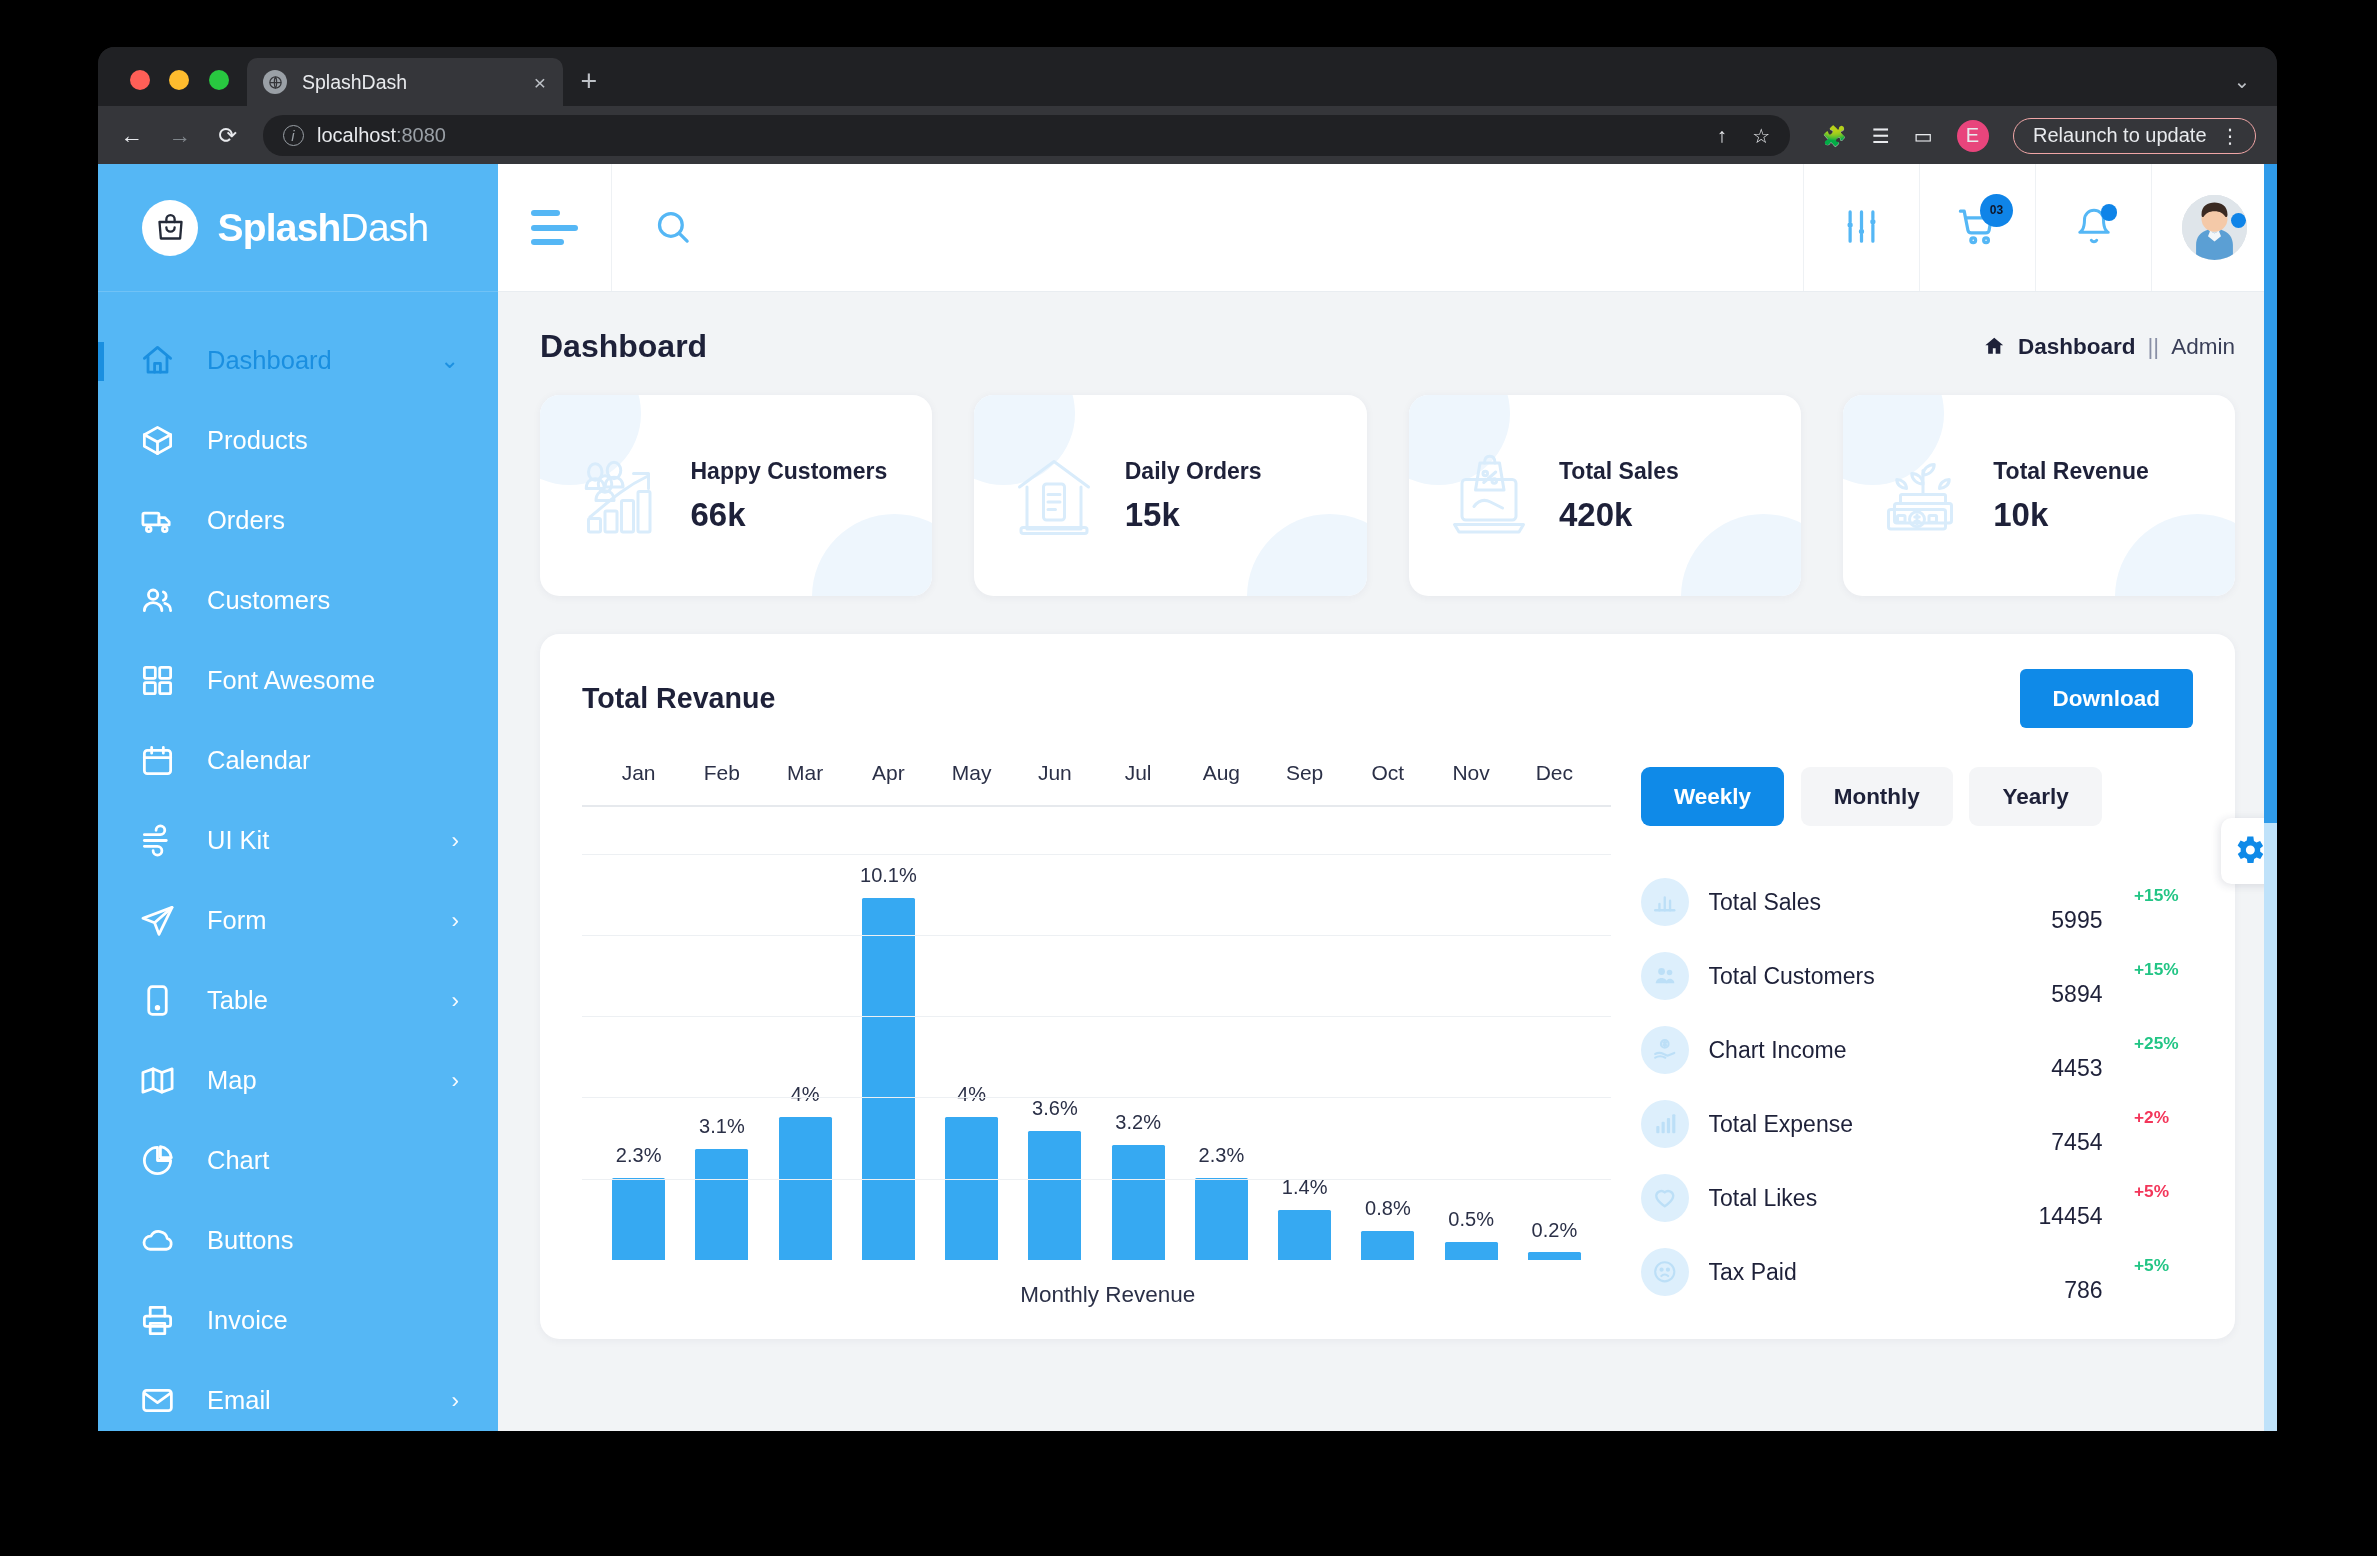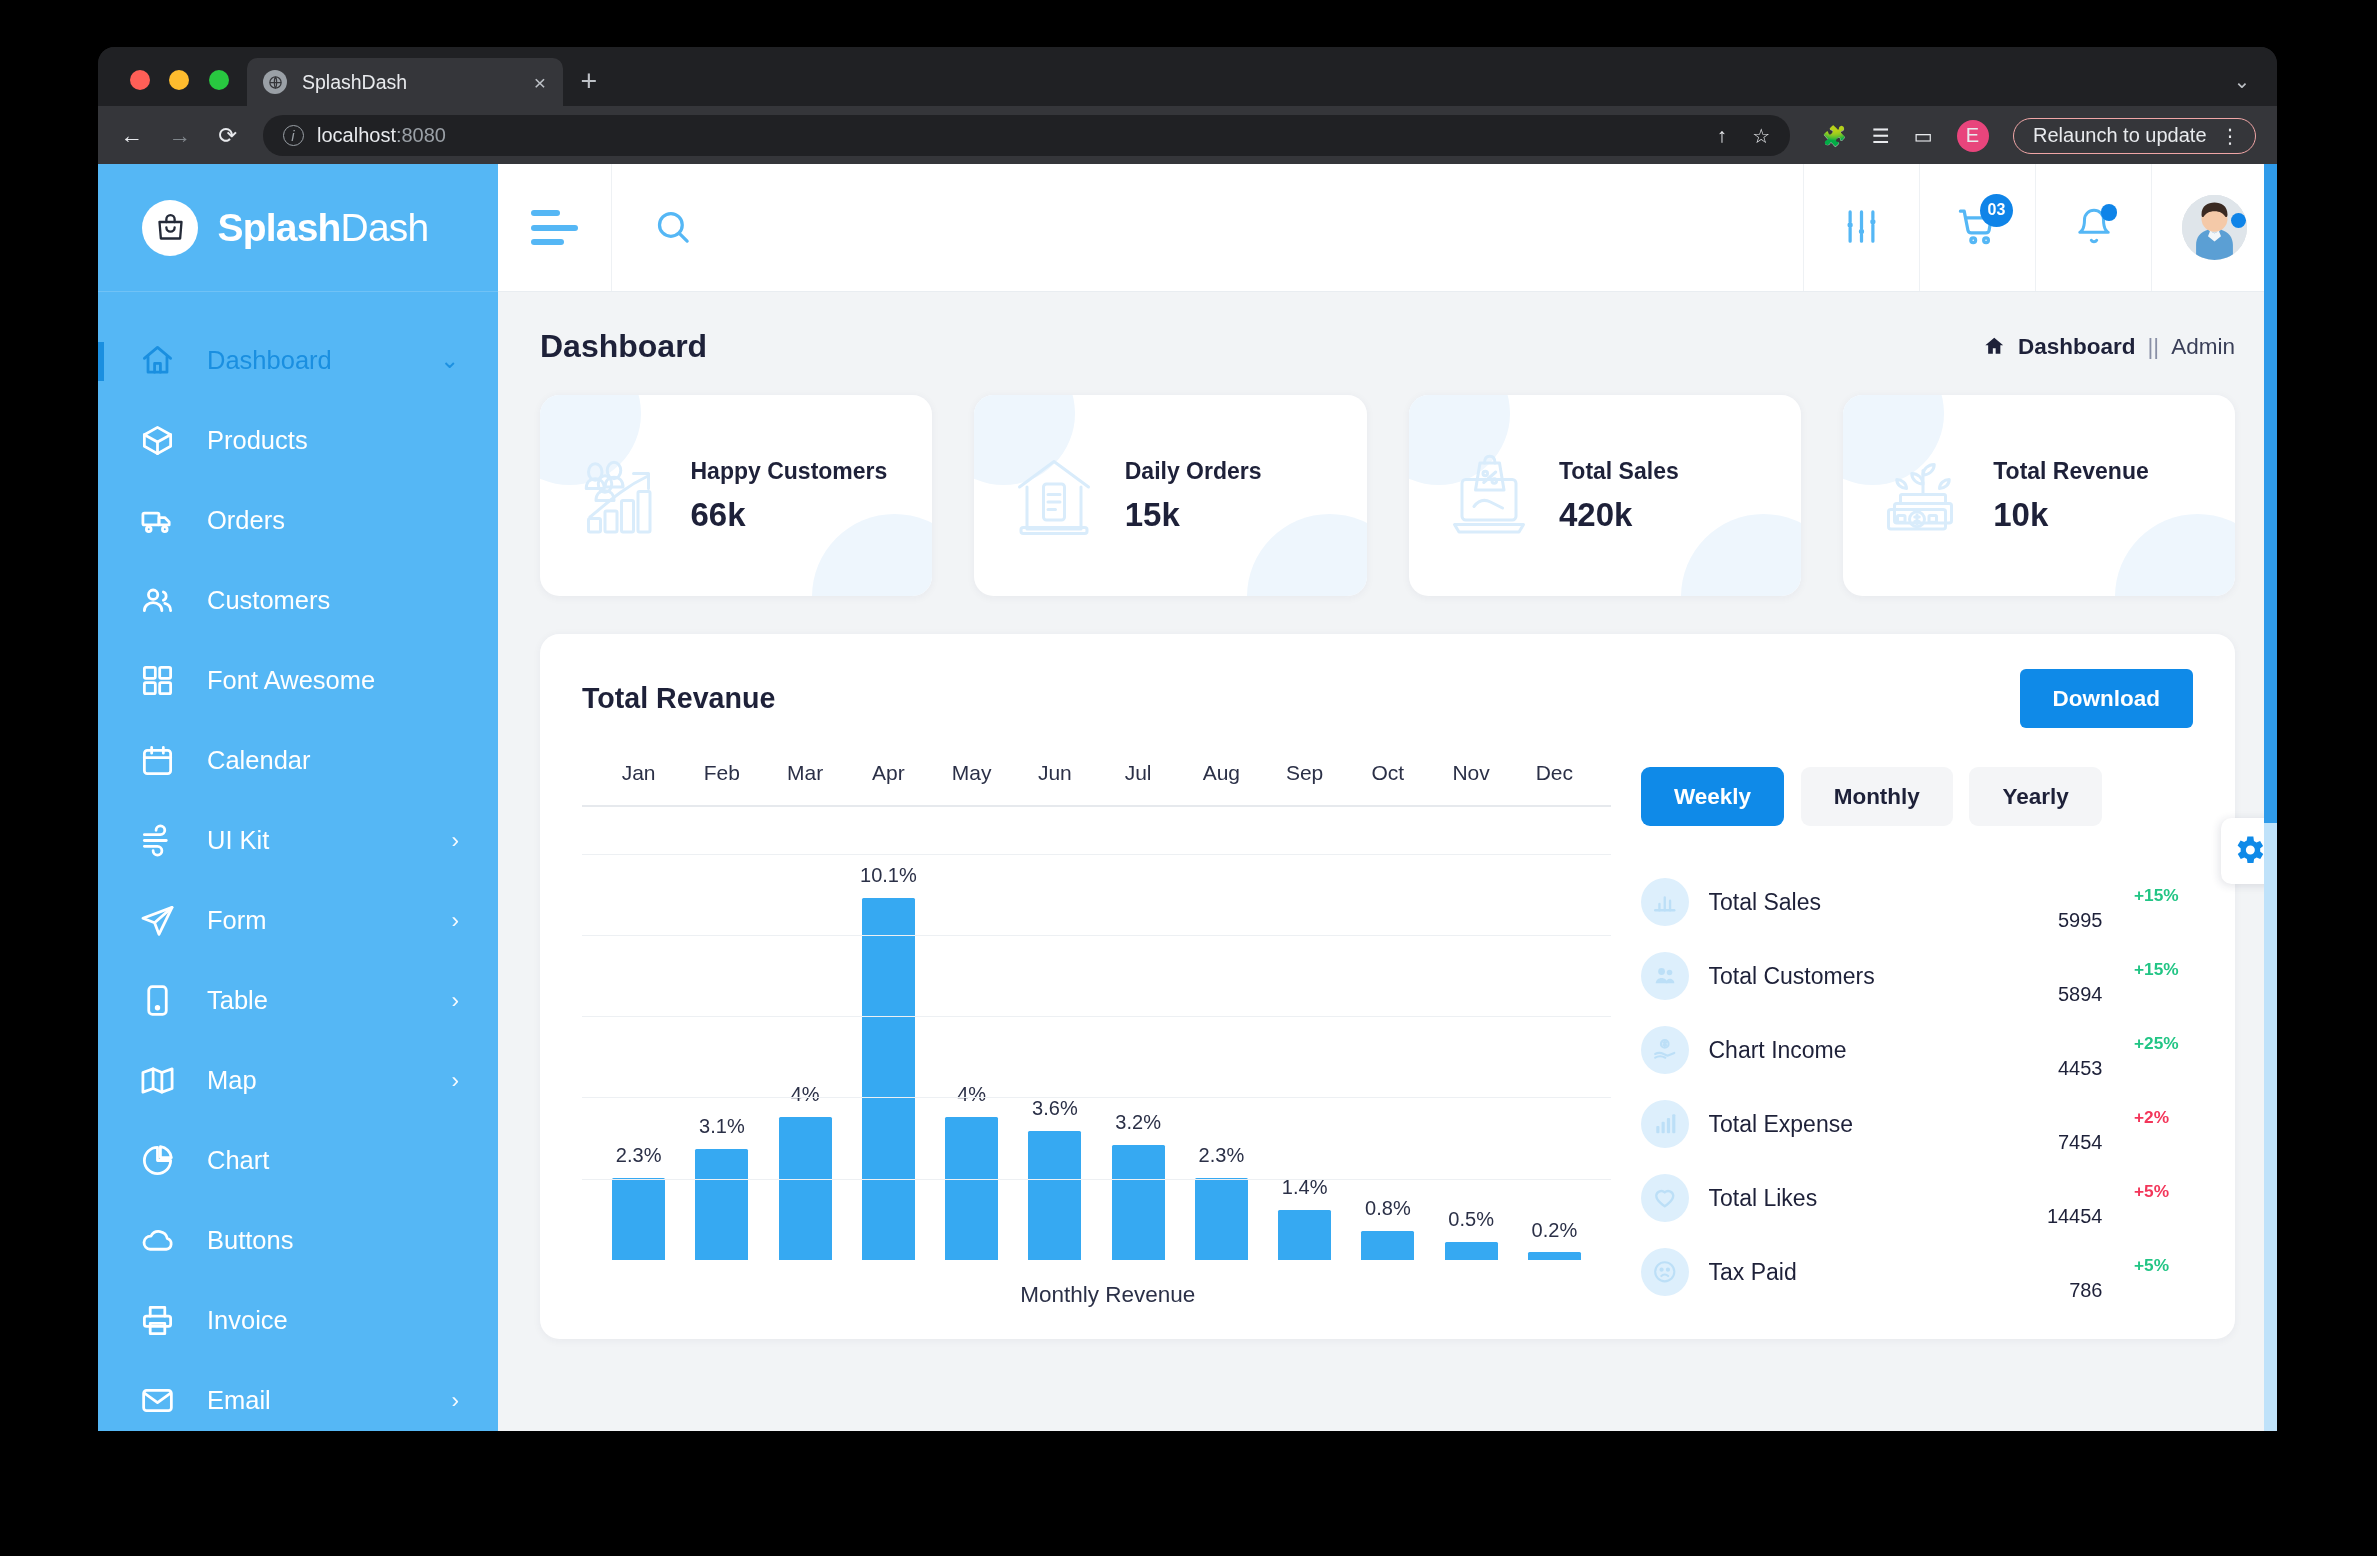--- a/index.html
+++ b/index.html
@@ -145,21 +145,21 @@
   .burger i:nth-child(1) { width: 28.6px; }
   .burger i:nth-child(2) { width: 47px; }
   .burger i:nth-child(3) { width: 33px; }
   .topbar-spacer { flex: 1; }
   .cell-icon { width: 116px; border-left: 0.8px solid #eef1f4; border-right: none; }
   .cell-avatar { width: 126px; border-left: 0.8px solid #eef1f4; border-right: none; }
   .icon-blue { color: #55b7f5; }
   .cart-wrap { position: relative; }
   .cart-badge {
     position: absolute; right: -15px; top: -12px;
-    background: #0f84e8; color: #ffffff; font-size: 16px; font-weight: 700;
+    background: #0f84e8; color: #0f172a; font-size: 12px; font-weight: 700;
     border-radius: 50%; width: 33px; height: 33px;
     display: flex; align-items: center; justify-content: center;
   }
   .bell-dot {
     position: absolute; right: -4.5px; top: -3px; width: 16.5px; height: 16.5px;
     border-radius: 50%; background: #0f84e8;
   }
   .avatar {
     width: 65px; height: 65px; border-radius: 50%; overflow: hidden;
     position: relative; background: #d7dde3;
@@ -269,21 +269,21 @@
   .stat-row {
     display: flex; align-items: center; height: 74px; gap: 19.5px;
   }
   .stat-ico {
     width: 48px; height: 48px; border-radius: 50%; background: #ddeffc;
     display: flex; align-items: center; justify-content: center;
     flex-shrink: 0; color: #bcdff7;
   }
   .stat-ico svg { width: 25.5px; height: 25.5px; }
   .stat-name { font-size: 23px; color: #1e2139; flex: 1; }
-  .stat-val { font-size: 20px; color: #1e2139; margin-top: 36px; }
+  .stat-val { font-size: 23px; color: #1e2139; margin-top: 36px; }
   .stat-delta { font-size: 17.3px; font-weight: 700; margin-left: 12px; align-self: flex-start; margin-top: 19.5px; width: 59px; }
   .up { color: #22c585; }
   .down { color: #f3365a; }
 
   
   .settings-fab {
     position: absolute; right: 0; top: 654px;
     width: 56px; height: 66px; background: #fff;
     border-radius: 10.5px 0 0 10.5px; display: flex; align-items: center;
     justify-content: center; box-shadow: -1.5px 1.5px 9px rgba(30,40,70,.12);

